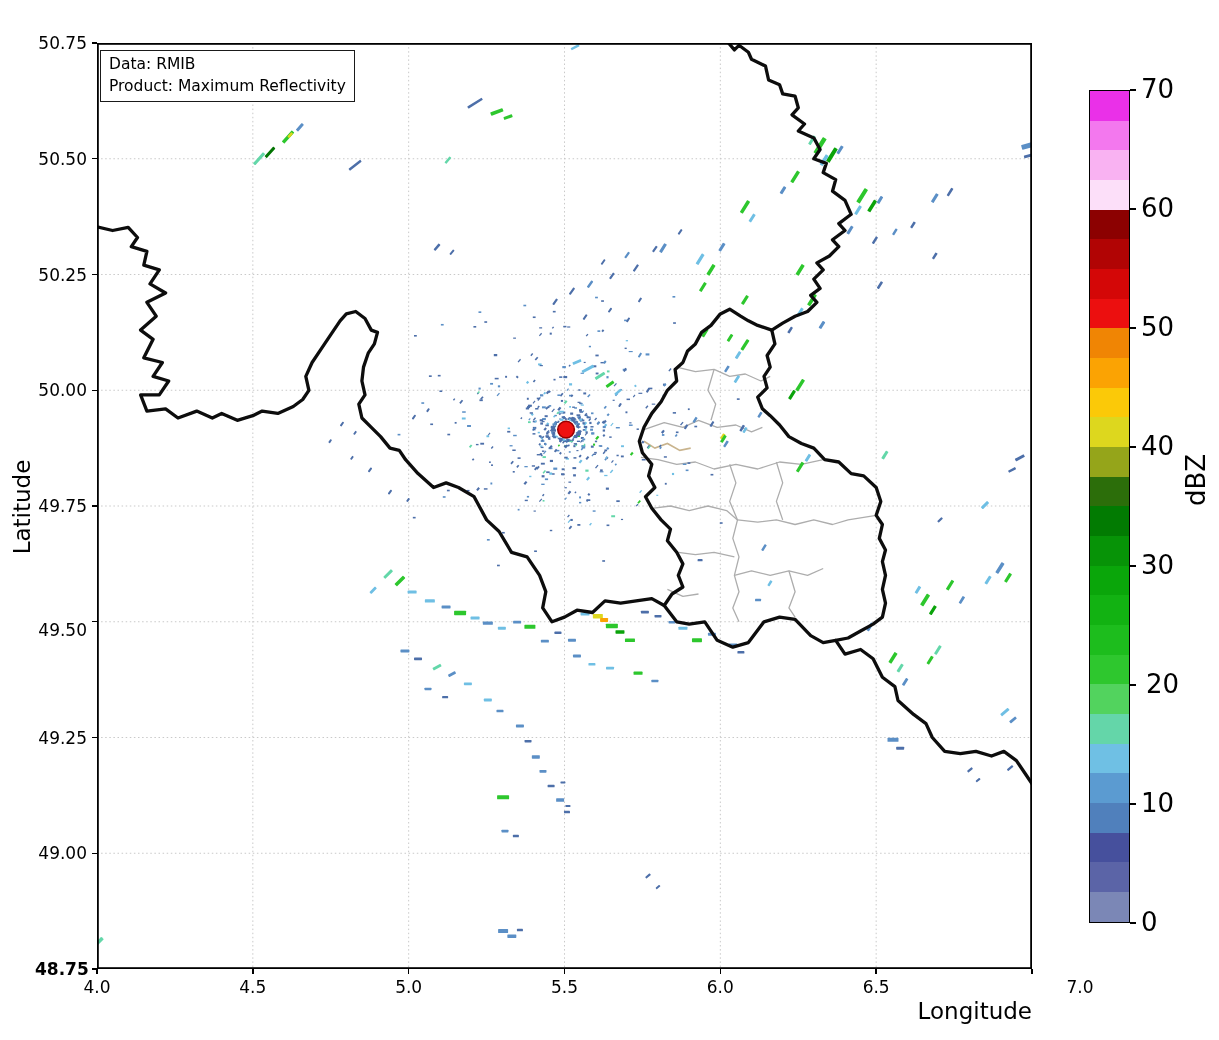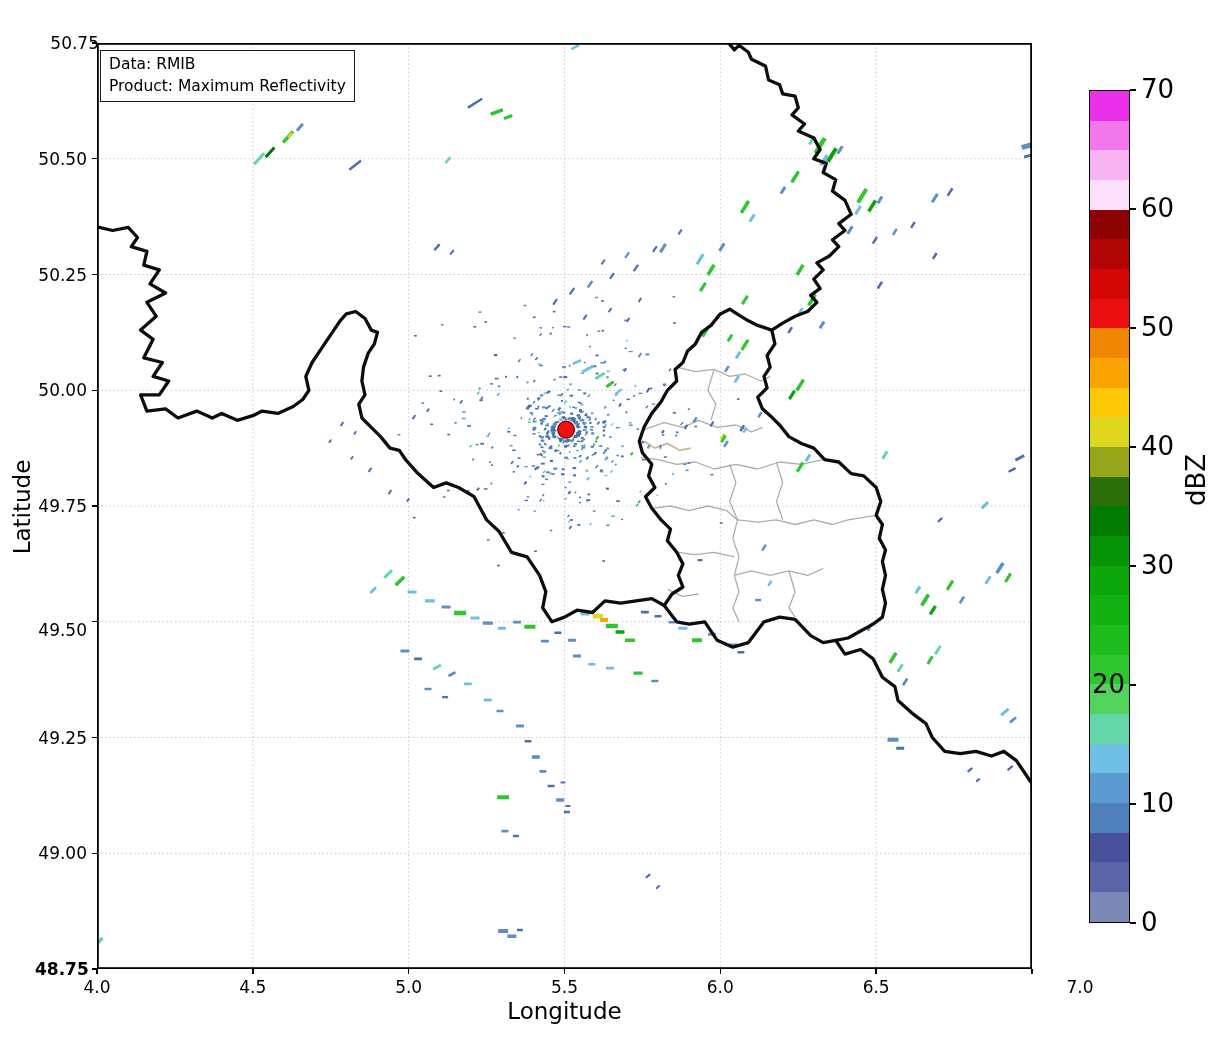--- a/index.html
+++ b/index.html
@@ -3,21 +3,21 @@
 <meta charset="utf-8">
 <style>
   html,body{margin:0;padding:0;background:#fff;}
   .fig{position:relative;width:1219px;height:1040px;background:#fff;overflow:hidden;
        font-family:"DejaVu Sans","Liberation Sans",sans-serif;color:#000;}
   .title{position:absolute;left:97px;top:6px;width:935px;text-align:center;font-size:28px;}
   .plot{position:absolute;left:97px;top:43px;width:935px;height:926px;}
   .plot svg{position:absolute;left:0;top:0;}
   .pbox{position:absolute;left:3px;top:7px;background:#fff;border:1.3px solid #1a1a1a;
         padding:3px 8px 4px 8px;font-size:15.5px;line-height:1.4;white-space:nowrap;}
-  .xlabel{position:absolute;left:97px;top:998px;width:935px;text-align:center;font-size:23px;}
+  .xlabel{position:absolute;left:97px;top:998px;width:935px;text-align:right;font-size:23px;}
   .ylabel{position:absolute;left:-38px;top:494px;width:120px;text-align:center;font-size:23px;
           transform:rotate(-90deg);}
   .tick{position:absolute;background:#000;}
   .xticklab{position:absolute;font-size:17px;transform:translateX(-50%);white-space:nowrap;}
   .yticklab{position:absolute;font-size:17px;text-align:right;width:52px;white-space:nowrap;}
   .cbar{position:absolute;left:1089px;top:90px;width:41px;height:833px;border:1.6px solid #000;
         box-sizing:border-box;display:flex;flex-direction:column;}
   .cbseg{width:100%;flex:1 1 auto;}
   .cbticklab{position:absolute;font-size:26px;white-space:nowrap;}
   .cblabel{position:absolute;left:1146px;top:465px;width:100px;text-align:center;font-size:26px;
@@ -783,21 +783,21 @@
       <div class="yticklab" style="left: 35px; top: 611.75px; margin-top: 8px;">49.50</div>
       <div class="tick" style="left: 92px; top: 505.3px; width: 5px; height: 1.4px;"></div>
       <div class="yticklab" style="left: 35px; top: 496px;">49.75</div>
       <div class="tick" style="left: 92px; top: 389.55px; width: 5px; height: 1.4px;"></div>
       <div class="yticklab" style="left: 35px; top: 380.25px;">50.00</div>
       <div class="tick" style="left: 92px; top: 273.8px; width: 5px; height: 1.4px;"></div>
       <div class="yticklab" style="left: 35px; top: 264.5px;">50.25</div>
       <div class="tick" style="left: 92px; top: 158.05px; width: 5px; height: 1.4px;"></div>
       <div class="yticklab" style="left: 35px; top: 148.75px;">50.50</div>
       <div class="tick" style="left: 92px; top: 42.3px; width: 5px; height: 1.4px;"></div>
-      <div class="yticklab" style="left: 35px; top: 33px; margin-left: 12px;">50.75</div>
+      <div class="yticklab" style="left: 35px; top: 33px;">50.75</div>
     </div>
 
   <div class="xlabel">Longitude</div>
   <div class="ylabel">Latitude</div>
 
   <div class="cbar" id="cbar">
       <div class="cbseg" style="background: rgb(234, 48, 232);"></div>
       <div class="cbseg" style="background: rgb(243, 120, 238);"></div>
       <div class="cbseg" style="background: rgb(249, 178, 242);"></div>
       <div class="cbseg" style="background: rgb(252, 223, 249);"></div>
@@ -825,21 +825,21 @@
       <div class="cbseg" style="background: rgb(70, 80, 157);"></div>
       <div class="cbseg" style="background: rgb(91, 100, 167);"></div>
       <div class="cbseg" style="background: rgb(123, 135, 182);"></div>
     </div>
   <div id="cbticks">
       <div class="tick" style="left: 1130px; top: 922.2px; width: 6px; height: 1.6px;"></div>
       <div class="cbticklab" style="left: 1141px; top: 907px;">0</div>
       <div class="tick" style="left: 1130px; top: 803.2px; width: 6px; height: 1.6px;"></div>
       <div class="cbticklab" style="left: 1141px; top: 788px;">10</div>
       <div class="tick" style="left: 1130px; top: 684.2px; width: 6px; height: 1.6px;"></div>
-      <div class="cbticklab" style="left: 1092px; top: 669px; text-align: center;">20</div>
+      <div class="cbticklab" style="left: 1146px; top: 669px; text-align: center;">20</div>
       <div class="tick" style="left: 1130px; top: 565.2px; width: 6px; height: 1.6px;"></div>
       <div class="cbticklab" style="left: 1141px; top: 550px;">30</div>
       <div class="tick" style="left: 1130px; top: 446.2px; width: 6px; height: 1.6px;"></div>
       <div class="cbticklab" style="left: 1141px; top: 431px;">40</div>
       <div class="tick" style="left: 1130px; top: 327.2px; width: 6px; height: 1.6px;"></div>
       <div class="cbticklab" style="left: 1141px; top: 312px;">50</div>
       <div class="tick" style="left: 1130px; top: 208.2px; width: 6px; height: 1.6px;"></div>
       <div class="cbticklab" style="left: 1141px; top: 193px;">60</div>
       <div class="tick" style="left: 1130px; top: 89.2px; width: 6px; height: 1.6px;"></div>
       <div class="cbticklab" style="left: 1141px; top: 74px;">70</div>

